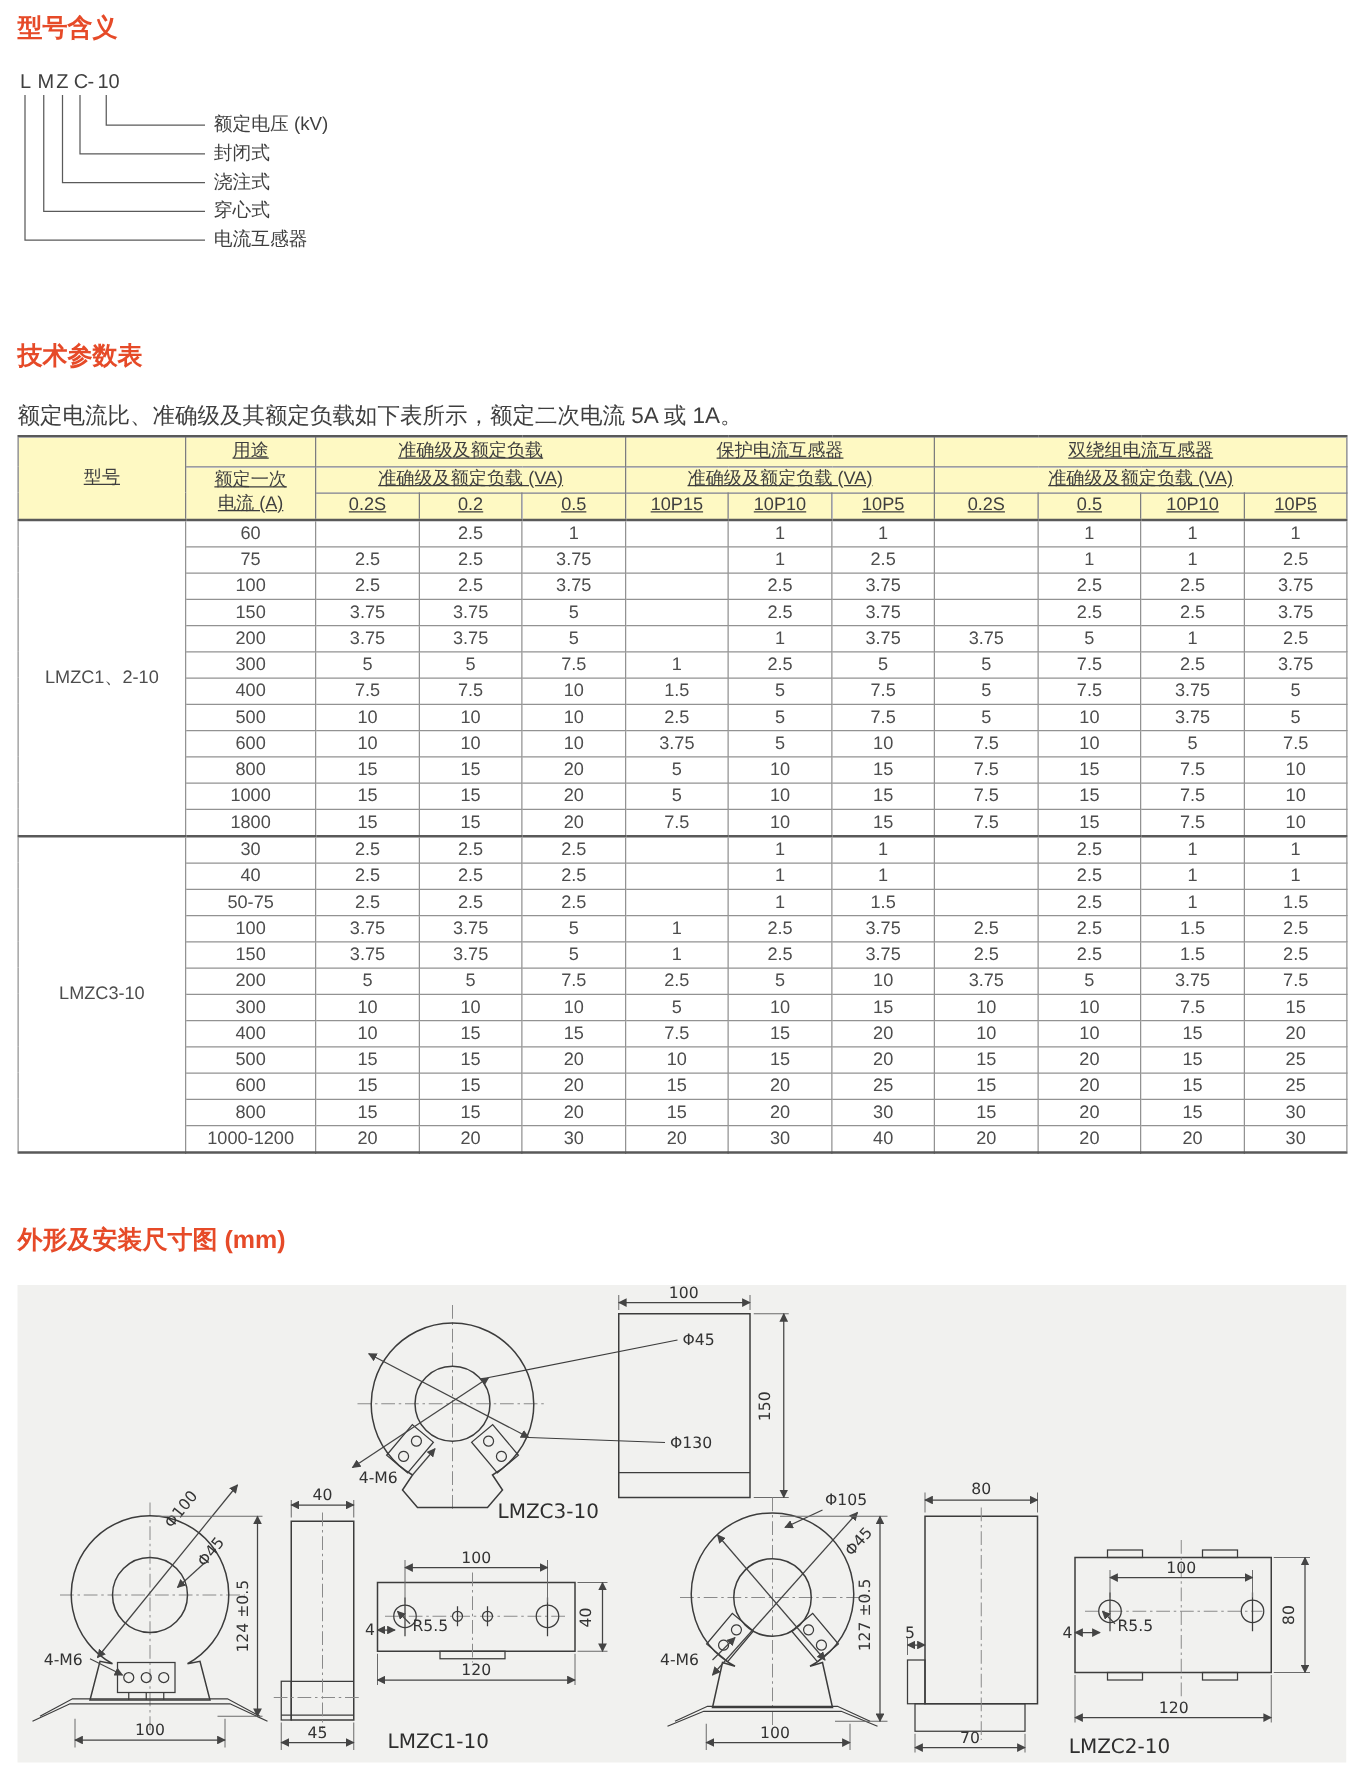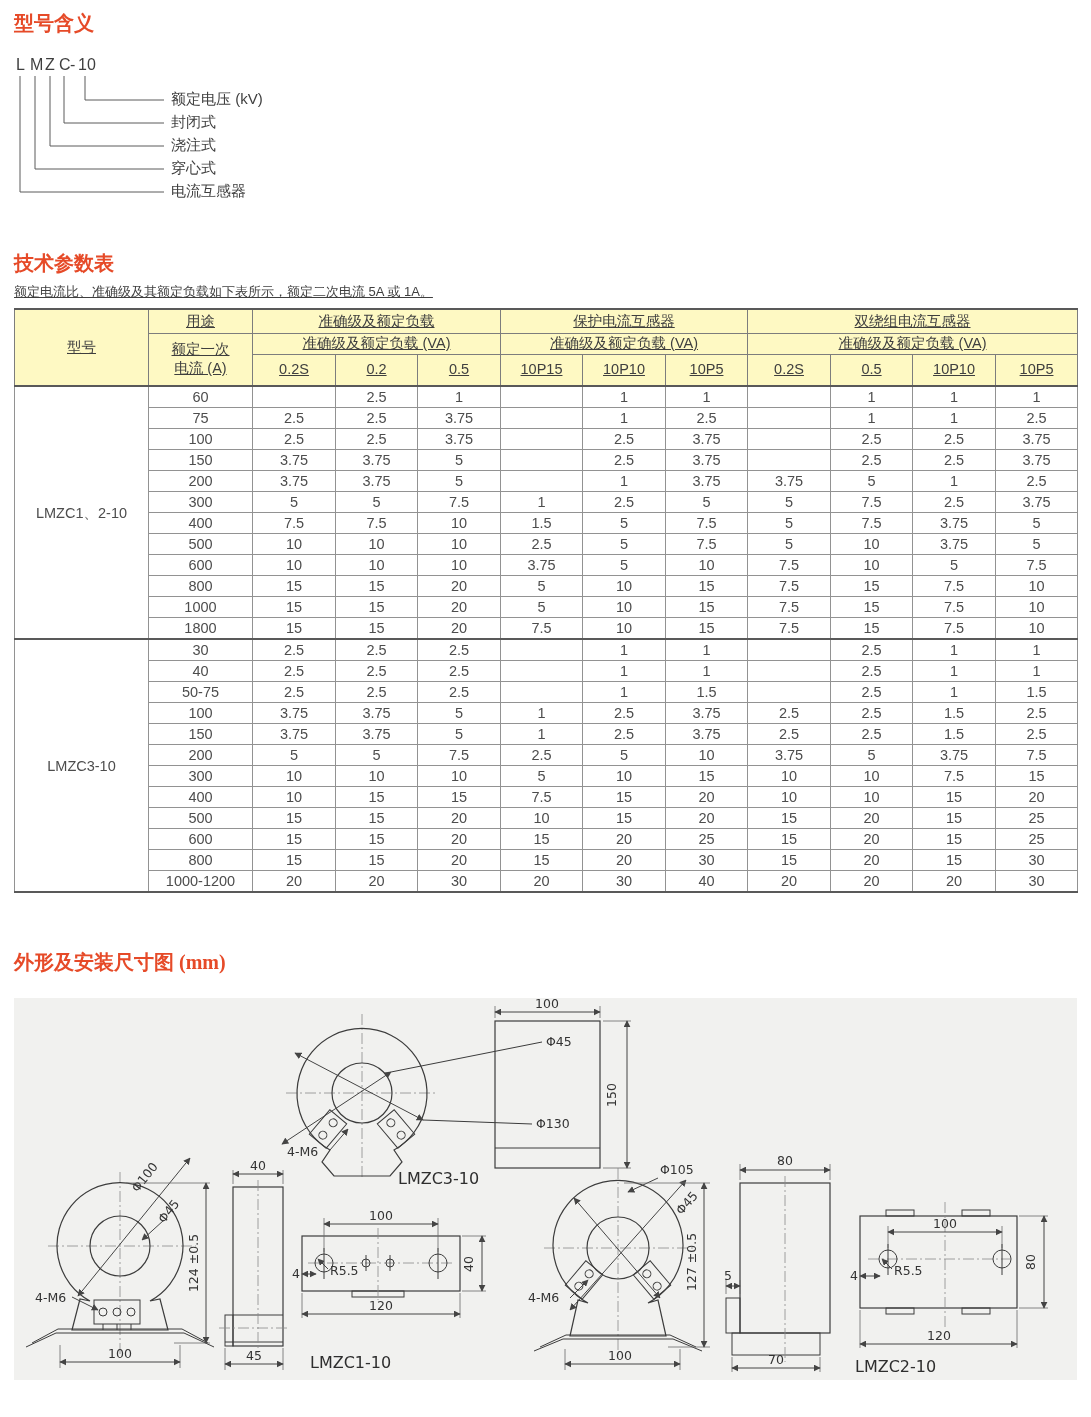--- a/index.html
+++ b/index.html
@@ -1,30 +1,30 @@
 <!DOCTYPE html>
 <html><head>
 <meta charset="utf-8">
 <style>
   html,body{margin:0;padding:0;}
   body{
     width:1091px;height:1417px;overflow:hidden;background:#ffffff;
     font-family:"Liberation Sans","DejaVu Sans",sans-serif;color:#3f3f3f;
   }
   .page{padding:0 14px;}
-  .sec-heading{color:#e64a28;font-size:20px;font-weight:600;line-height:26px;margin:0;font-family:Liberation Serif, serif;}
+  .sec-heading{color:#e64a28;font-size:20px;font-weight:600;line-height:26px;margin:0;}
   #h1{margin-top:10px;}
-  #h2{margin-top:48px;}
+  #h2{margin-top:70px;}
   #h3{margin-top:56px;}
   #model-diagram{display:block;margin-top:16px;}
   #model-diagram text{fill:#3f3f3f;}
   .code-letter{font-size:16px;}
   .diagram-label{font-size:15px;}
   .dline{stroke:#5a5a5a;stroke-width:1;fill:none;}
-  .intro{font-size:13px;line-height:20px;margin:6px 0 0 0;text-decoration:underline;}
+  .intro{font-size:18px;line-height:20px;margin:24px 0 0 0;}
 
   table.params{
     border-collapse:collapse;table-layout:fixed;width:1063px;margin-top:6px;
     font-size:14.5px;color:#4d4d4d;
     border-top:2px solid #595959;border-bottom:2px solid #595959;
     border-left:1px solid #8c8c8c;border-right:1px solid #8c8c8c;
   }
   table.params th,table.params td{
     border:1px solid #929292;text-align:center;vertical-align:middle;
     padding:0;line-height:20px;height:20px;font-weight:normal;
@@ -102,21 +102,21 @@
       </tr>
       <tr style="height:20px">
         <th rowspan="2" class="two-line">
           <span>额定一次</span>
           <span>电流 (A)</span>
         </th>
         <th colspan="3">准确级及额定负载 (VA)</th>
         <th colspan="3">准确级及额定负载 (VA)</th>
         <th colspan="4">准确级及额定负载 (VA)</th>
       </tr>
-      <tr style="height:32px">
+      <tr style="height:21px">
           <th>0.2S</th>
           <th>0.2</th>
           <th>0.5</th>
           <th>10P15</th>
           <th>10P10</th>
           <th>10P5</th>
           <th>0.2S</th>
           <th>0.5</th>
           <th>10P10</th>
           <th>10P5</th>

